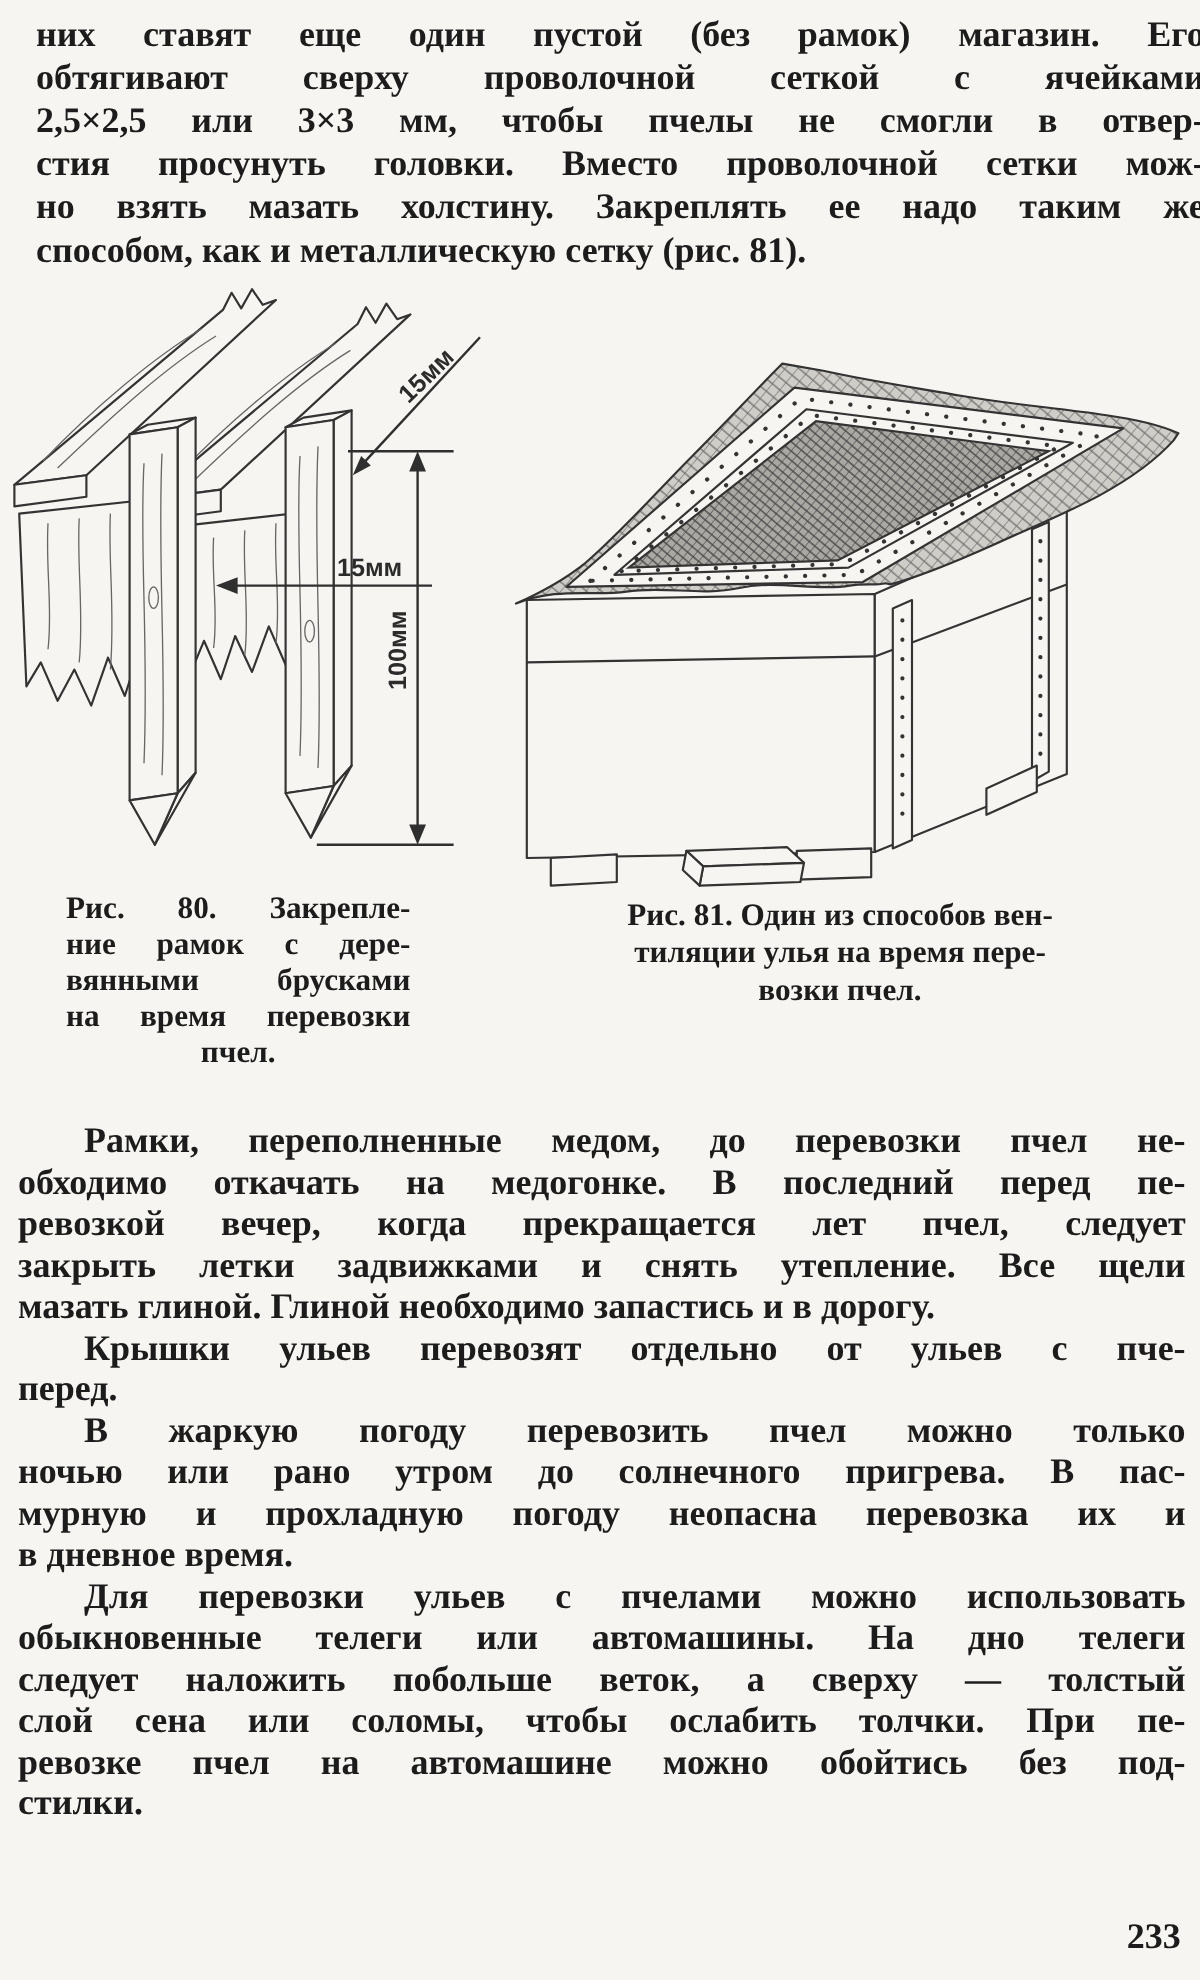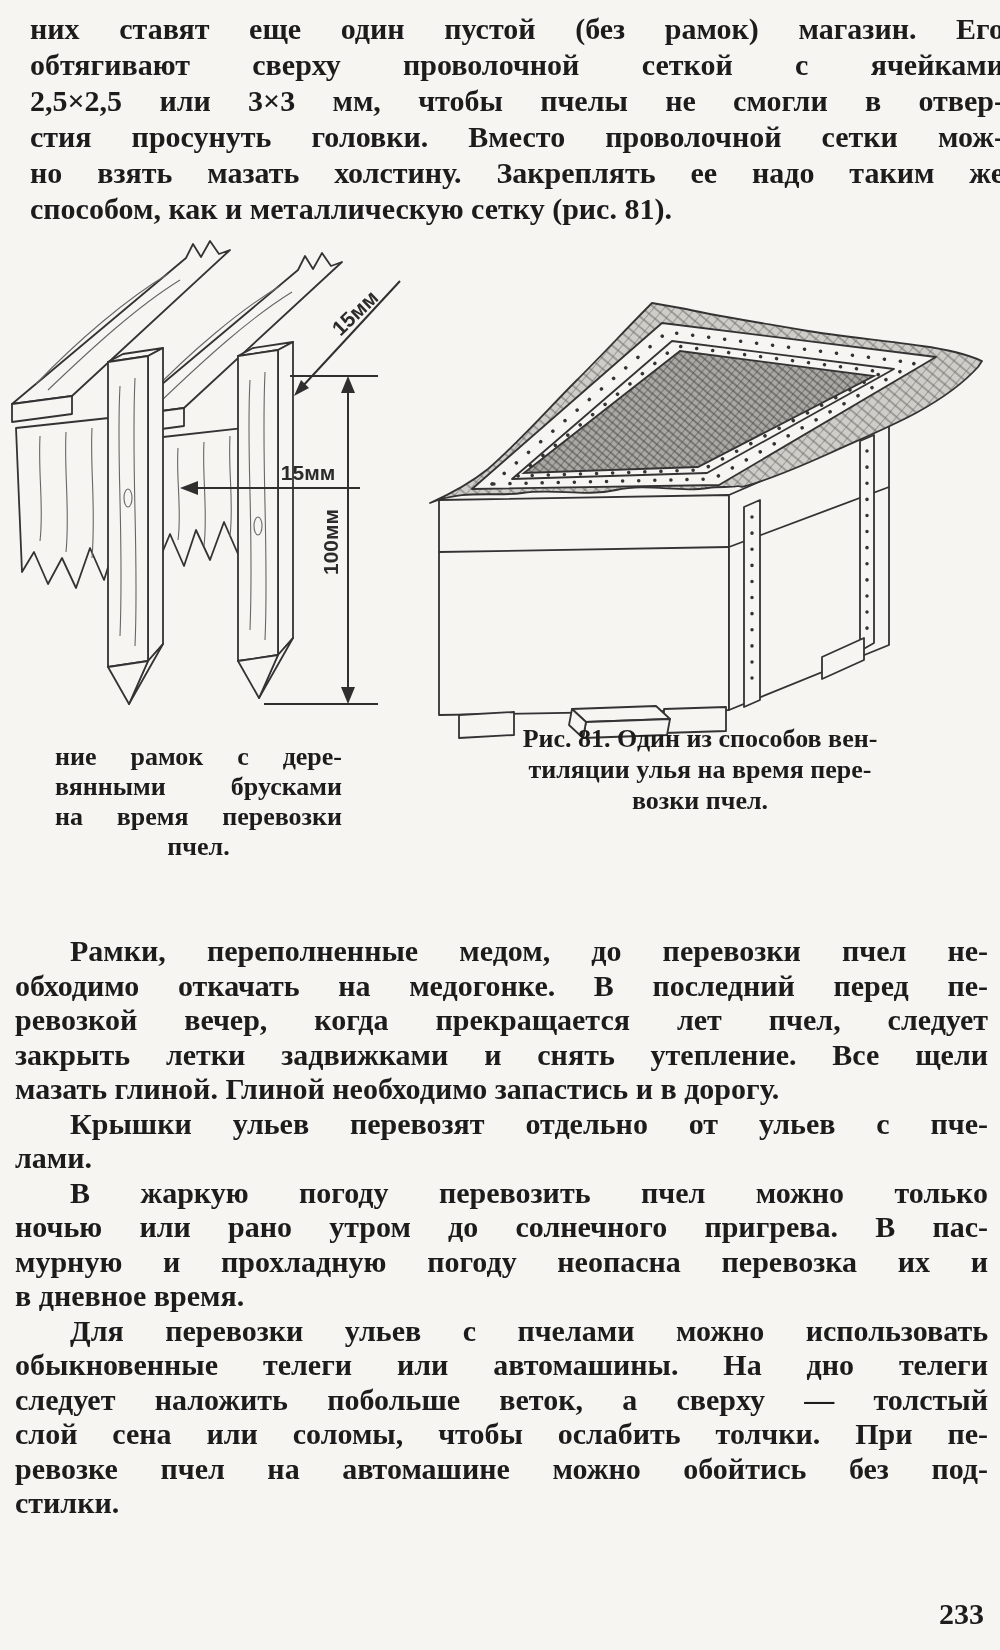--- a/index.html
+++ b/index.html
@@ -11,21 +11,21 @@
   .textblock { position:absolute; }
   #top-block   { left:30px; top:11px;  width:974px; font-size:30px; line-height:36px; }
   #body-block  { left:15px; top:934px; width:973px; font-size:30px; line-height:34.5px; }
   .ln  { text-align:justify; text-align-last:justify; }
   .ln.last { text-align:right; text-align-last:left; }
   .ln.ind  { text-indent:55px; }
   .caption { position:absolute; font-size:26px; line-height:30px; }
   #caption-80 { left:55px;  top:742px; width:287px; }
   #caption-80 .cl { text-align:justify; text-align-last:justify; }
   #caption-80 .cl.cent { text-align:left; text-align-last:center; }
-  #caption-81 { left:480px; top:723px; width:440px; text-align:center; line-height:31px; }
+  #caption-81 { left:480px; top:747px; width:440px; text-align:center; line-height:31px; }
   #page-number { position:absolute; left:939px; top:1597px; font-size:30px; }
   .figsvg { position:absolute; }
   #figure-80 { left:8px;   top:236px; }
   #figure-81 { left:424px; top:245px; }
   svg { display:block; }
   .outline { fill:none; stroke:#333; stroke-width:1.8; stroke-linejoin:round; }
   .face    { fill:#f6f5f2; stroke:#333; stroke-width:1.8; stroke-linejoin:round; }
   .grain   { fill:none; stroke:#666; stroke-width:1.1; }
   .dim     { fill:none; stroke:#2f2f2f; stroke-width:2; }
   .dimhead { fill:#2f2f2f; stroke:none; }
@@ -129,20 +129,21 @@
 
       <path class="face" d="M48,244 L238,78 L512,112 L295,240 Z"></path>
       <path class="outline" d="M88,234 L248,96 L470,124 L283,228 Z"></path>
       <path d="M100,228 L256,106 L450,131 L274,222 Z" fill="url(#meshp)" stroke="#333" stroke-width="1.8"></path>
       <path class="dots" d="M68,239 L243,87 L491,118 L289,234 Z"></path>
       <path class="dots" d="M94,231 L252,101 L459,127 L278,225 Z"></path>
     </svg>
   </div>
 
   <div class="caption" id="caption-80">
+    <div class="cl">Рис. 80. Закрепле-</div>
     <div class="cl">ние рамок с дере-</div>
     <div class="cl">вянными брусками</div>
     <div class="cl">на время перевозки</div>
     <div class="cl cent">пчел.</div>
   </div>
   <div class="caption" id="caption-81">
     <div>Рис. 81. Один из способов вен-</div>
     <div>тиляции улья на время пере-</div>
     <div>возки пчел.</div>
   </div>
@@ -150,21 +151,21 @@
   <div class="textblock" id="body-block">
     <div>
       <div class="ln ind">Рамки, переполненные медом, до перевозки пчел не-</div>
       <div class="ln">обходимо откачать на медогонке. В последний перед пе-</div>
       <div class="ln">ревозкой вечер, когда прекращается лет пчел, следует</div>
       <div class="ln">закрыть летки задвижками и снять утепление. Все щели</div>
       <div class="ln last">мазать глиной. Глиной необходимо запастись и в дорогу.</div>
     </div>
     <div>
       <div class="ln ind">Крышки ульев перевозят отдельно от ульев с пче-</div>
-      <div class="ln last">лами.</div>
+      <div class="ln last">перед.</div>
     </div>
     <div>
       <div class="ln ind">В жаркую погоду перевозить пчел можно только</div>
       <div class="ln">ночью или рано утром до солнечного пригрева. В пас-</div>
       <div class="ln">мурную и прохладную погоду неопасна перевозка их и</div>
       <div class="ln last">в дневное время.</div>
     </div>
     <div>
       <div class="ln ind">Для перевозки ульев с пчелами можно использовать</div>
       <div class="ln">обыкновенные телеги или автомашины. На дно телеги</div>

